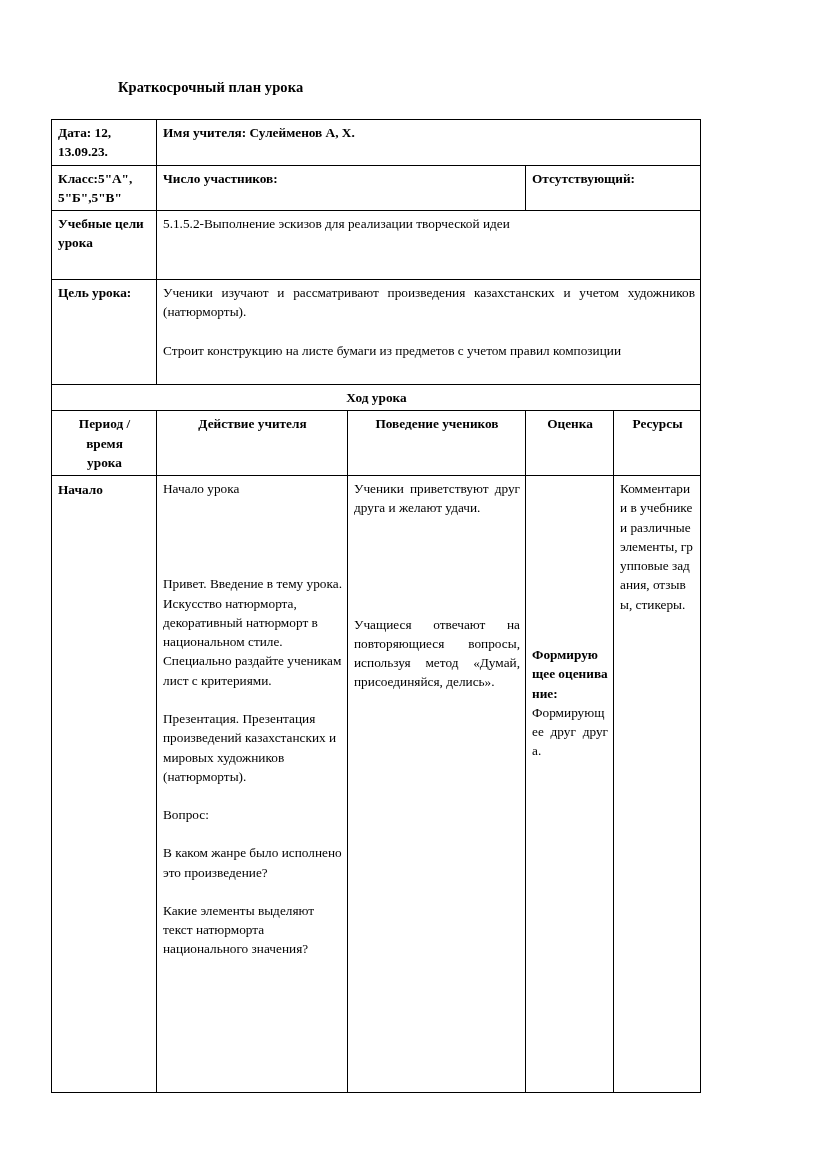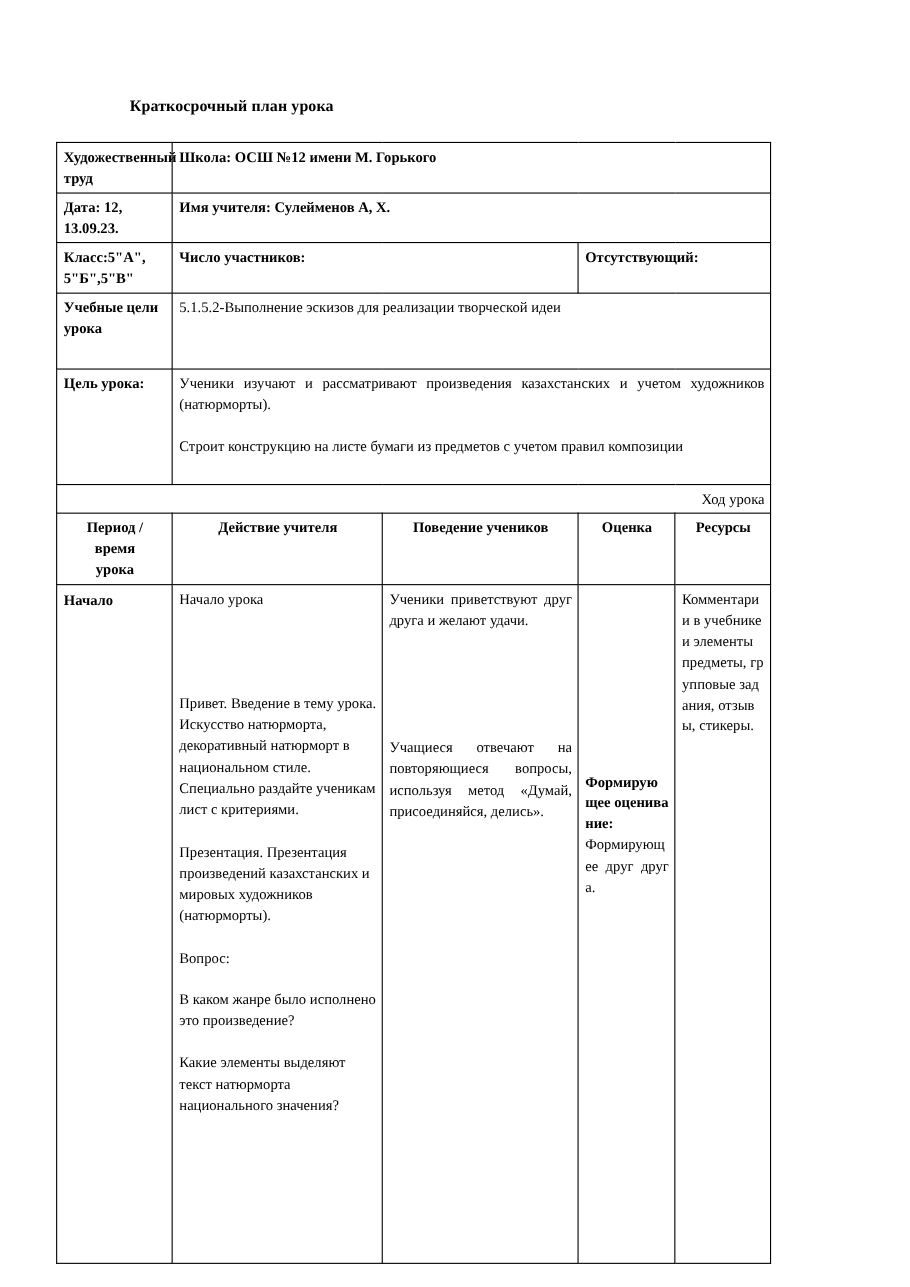--- a/index.html
+++ b/index.html
@@ -13,21 +13,21 @@
     height: 1170px;
     font-family: "Liberation Serif", "DejaVu Serif", serif;
     color: #000000;
     position: relative;
     overflow: hidden;
   }
 
   .page {
     position: absolute;
     left: 0;
-    top: 12px;
+    top: 2px;
     width: 827px;
     height: 906px;
     background: #ffffff;
   }
 
   .doc-title {
     position: absolute;
     left: 118px;
     top: 77px;
     font-size: 14.5px;
@@ -51,22 +51,22 @@
     border: 1px solid #000000;
     padding: 3px 5px 3px 6px;
     vertical-align: top;
   }
 
   .b { font-weight: bold; }
   .just { text-align: justify; text-align-last: left; margin-left: 19px; }
   .cell-tall { height: 46px; }
 
   .hod-row td {
-    text-align: right;
-    font-weight: normal;
+    text-align: center;
+    font-weight: bold;
     padding-top: 2px;
     padding-bottom: 2px;
   }
 
   .thead td {
     font-weight: bold;
     text-align: center;
     vertical-align: top;
     padding-top: 4px;
   }
@@ -110,24 +110,20 @@
   <table class="doc-table">
     <colgroup>
       <col class="c-period" style="width:105px">
       <col class="c-action" style="width:191px">
       <col class="c-beh" style="width:178px">
       <col class="c-mark" style="width:88px">
       <col class="c-res" style="width:87px">
     </colgroup>
     <tbody>
 
-      <tr>
-        <td class="b">Художественный труд</td>
-        <td class="b" colspan="4">Школа: ОСШ №12 имени М. Горького</td>
-      </tr>
 
       <tr>
         <td class="b">Дата: 12, 13.09.23.</td>
         <td class="b" colspan="4">Имя учителя: Сулейменов А, Х.</td>
       </tr>
 
       <tr>
         <td class="b">Класс:5"А", 5"Б",5"В"</td>
         <td class="b" colspan="2">Число участников:</td>
         <td class="b" colspan="2">Отсутствующий:</td>
@@ -191,21 +187,21 @@
           <div class="just para">Учащиеся отвечают на повторяющиеся вопросы, используя метод «Думай, присоединяйся, делись».</div>
         </td>
 
         <td>
           <div class="gap-8"></div>
           <div class="b narrow-break para">Формирующее оценивание:</div>
           <div class="just narrow-break para">Формирующее друг друга.</div>
         </td>
 
         <td>
-          <div class="narrow-break para">Комментарии в учебнике и элементы предметы, групповые задания, отзывы, стикеры.</div>
+          <div class="narrow-break para">Комментарии в учебнике и различные элементы, групповые задания, отзывы, стикеры.</div>
         </td>
 
       </tr>
 
     </tbody>
   </table>
 
 </div>
 
 </body></html>

